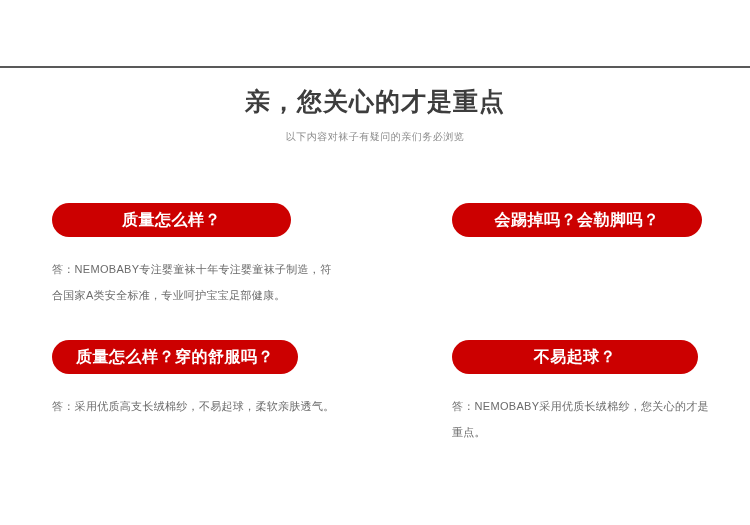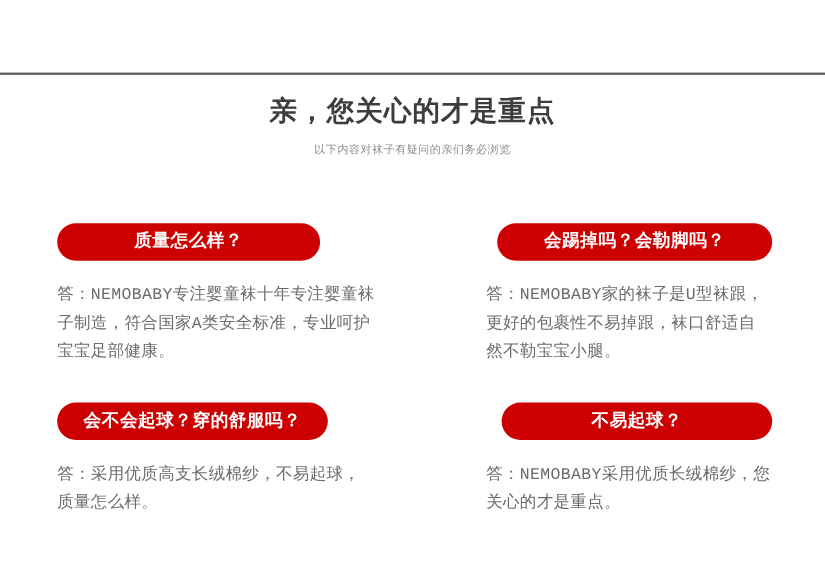--- a/index.html
+++ b/index.html
@@ -74,21 +74,20 @@
   .faq-col {
     display: flex;
     flex-direction: column;
     align-items: flex-start;
   }
   .faq-col.col-left {
     width: 400px;
   }
   .faq-col.col-right {
     width: 250px;
-    align-items: flex-end;
   }
 
   .faq-banner {
     background: #cc0000;
     color: #ffffff;
     border-radius: 17px;
     height: 34px;
     line-height: 34px;
     text-align: center;
     font-size: 16px;
@@ -98,26 +97,25 @@
     padding: 0 10px;
     white-space: nowrap;
   }
   .banner-w1 { width: 239px; }
   .banner-w2 { width: 250px; }
   .banner-w3 { width: 246px; }
   .banner-w4 { width: 246px; }
 
   .faq-answer {
     margin-top: 19px;
-    font-size: 15px;
+    font-size: 11px;
     color: #6b6b6b;
     line-height: 26px;
     letter-spacing: 0.3px;
     width: 290px;
-    font-family: Liberation Mono, monospace;
   }
   .faq-col.col-right .faq-answer {
     width: 260px;
   }
 </style>
 </head>
 <body>
 
 <div id="page">
 
@@ -132,30 +130,29 @@
 
     <div class="faq-row row-1">
 
       <div class="faq-col col-left">
         <div class="faq-banner banner-w1">质量怎么样？</div>
         <div class="faq-answer">答：NEMOBABY专注婴童袜十年专注婴童袜子制造，符合国家A类安全标准，专业呵护宝宝足部健康。</div>
       </div>
 
       <div class="faq-col col-right">
         <div class="faq-banner banner-w2">会踢掉吗？会勒脚吗？</div>
-        <div class="faq-answer">答：NEMOBABY家的袜子是U型袜跟，更好的包裹性不易掉跟，袜口舒适自然不勒宝宝小腿。</div>
       </div>
 
     </div>
 
     <div class="faq-row row-2">
 
       <div class="faq-col col-left">
-        <div class="faq-banner banner-w3">会不会起球？穿的舒服吗？</div>
-        <div class="faq-answer">答：采用优质高支长绒棉纱，不易起球，质量怎么样。</div>
+        <div class="faq-banner banner-w3">质量怎么样？穿的舒服吗？</div>
+        <div class="faq-answer">答：采用优质高支长绒棉纱，不易起球，柔软亲肤透气。</div>
       </div>
 
       <div class="faq-col col-right">
         <div class="faq-banner banner-w4">不易起球？</div>
         <div class="faq-answer">答：NEMOBABY采用优质长绒棉纱，您关心的才是重点。</div>
       </div>
 
     </div>
 
   </div>

